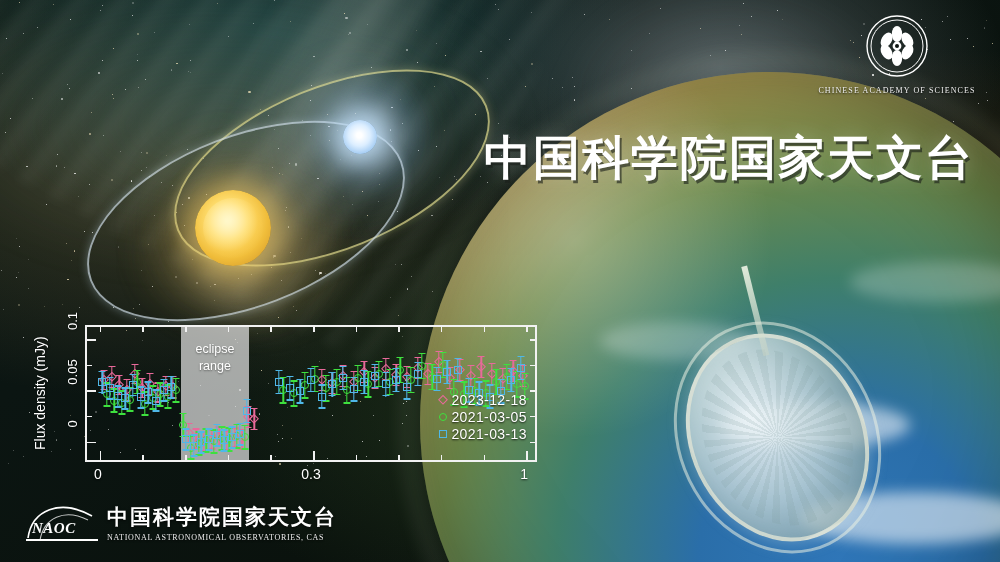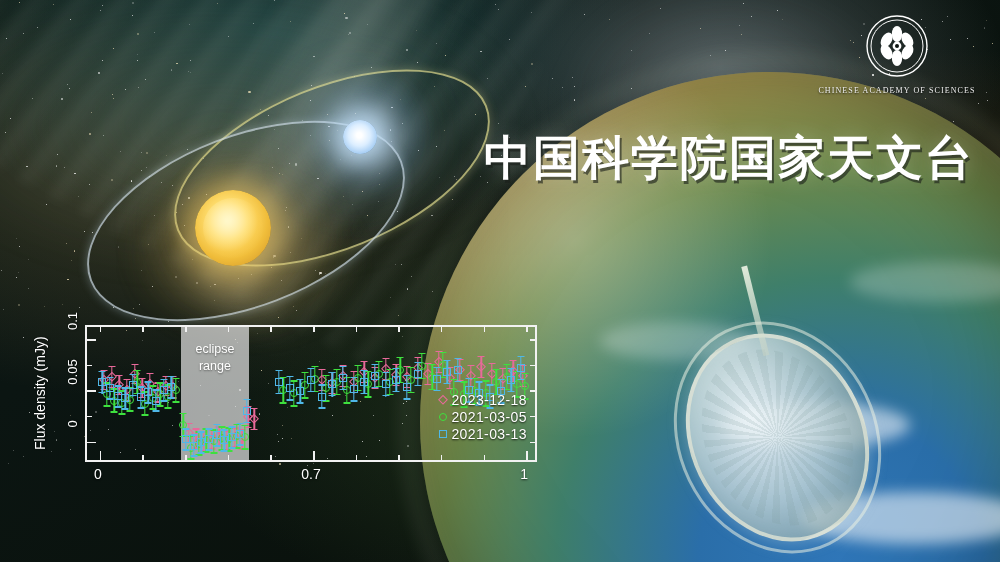--- a/index.html
+++ b/index.html
@@ -1590,18 +1590,32 @@
           <span class="lg-mk" style="color:#4fb8e8">
             <span class="mk mk-square"></span>
           </span>
           <span class="lg-tx">2021-03-13</span>
         </div>
       </div>
   </div>
 
   <div class="xlabels" id="xlabels">
       <span style="left:12.8px">0</span>
-      <span style="left:226.0px">0.7</span>
+      <span style="left:226.0px">0.3</span>
       <span style="left:439.2px">1</span>
     </div>
 
+  <div class="naoc">
+    <div class="naoc-mark">
+      <svg class="naoc-arc" viewBox="0 0 72 42">
+        <path d="M2 38 C 6 10, 34 -2, 66 16" fill="none" stroke="#ffffff" stroke-width="1.6"></path>
+        <path d="M14 40 C 18 18, 38 8, 62 20" fill="none" stroke="#ffffff" stroke-width="1.1" opacity=".75"></path>
+      </svg>
+      <div class="naoc-word">NAOC</div>
+      <div class="naoc-bar"></div>
+    </div>
+    <div>
+      <div class="naoc-cn">中国科学院国家天文台</div>
+      <div class="naoc-en">NATIONAL ASTRONOMICAL OBSERVATORIES, CAS</div>
+    </div>
+  </div>
 
 </div>
 
 </body></html>

